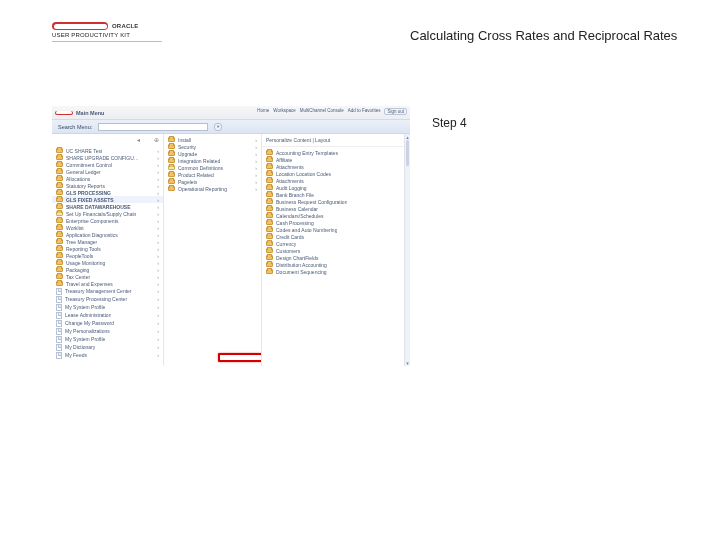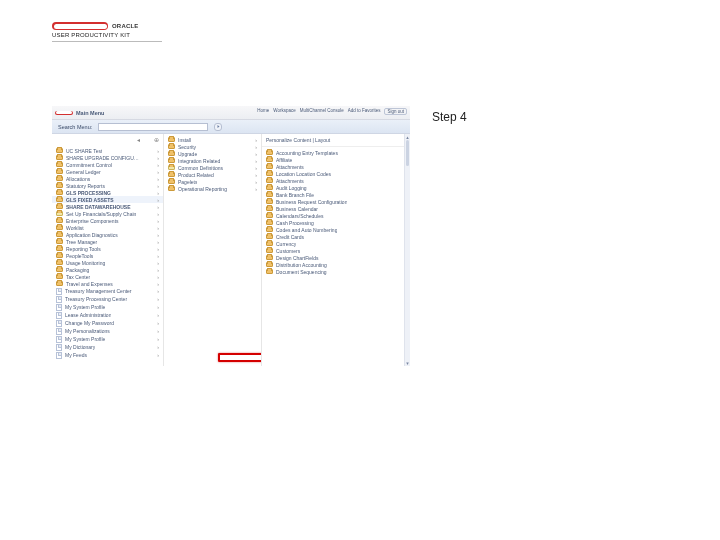--- a/index.html
+++ b/index.html
@@ -11,21 +11,21 @@
   .logo-row { display: flex; align-items: center; gap: 4px; }
   .o-logo { width: 56px; height: 8px; background: #d32f2f; border-radius: 4px / 4px; position: relative; }
   .o-logo::before { content:""; position:absolute; inset:1.5px; background:#fff; border-radius:3px/3px; }
   .o-word { font-size: 6px; font-weight: bold; color: #333; letter-spacing: 0.2px; }
   .upk-word { font-size: 6px; color: #222; letter-spacing: 0.2px; margin-top: 2px; }
   .logo-rule { width: 110px; height: 1px; background: #bbb; margin-top: 3px; }
 
   .page-title { position: absolute; top: 28px; left: 410px; font-size: 13px; color: #222; }
 
   
-  .instr { position: absolute; left: 432px; top: 110px; width: 260px; font-size: 12px; color: #222; }
+  .instr { position: absolute; left: 432px; top: 116px; width: 260px; font-size: 12px; color: #222; }
   .step-line { margin-bottom: 28px; }
   .instr b { font-weight: bold; }
 
   
   .shot { position: absolute; left: 52px; top: 106px; width: 358px; height: 260px; overflow: hidden; font-size: 5.5px; color: #555; }
   .shot-top { height: 14px; background: linear-gradient(#f7f7f9,#eceef2); border-bottom:1px solid #d6d9e2; display:flex; align-items:center; padding:0 3px; gap:3px; position:relative; }
   .shot-logo { width:18px; height:4px; background:#d32f2f; border-radius:2px/2px; position:relative; }
   .shot-logo::before { content:""; position:absolute; inset:0.8px; background:#fff; border-radius:1.5px/1.5px; }
   .main-menu-label { font-weight:bold; color:#4a5a78; font-size:5.5px; }
   .top-links { position:absolute; right:3px; top:2px; display:flex; gap:4px; font-size:4.5px; color:#4a5a78; }
@@ -77,20 +77,21 @@
 
   <div class="logo-block">
     <div class="logo-row">
       <div class="o-logo"></div>
       <div class="o-word">ORACLE</div>
     </div>
     <div class="upk-word">USER PRODUCTIVITY KIT</div>
     <div class="logo-rule"></div>
   </div>
 
+  <div class="page-title">Calculating Cross Rates and Reciprocal Rates</div>
 
   <div class="instr">
     <div class="step-line">Step 4</div>
   </div>
 
   <div class="shot">
     <div class="shot-top">
       <div class="shot-logo"></div>
       <span class="main-menu-label">Main Menu</span>
       <div class="top-links">

